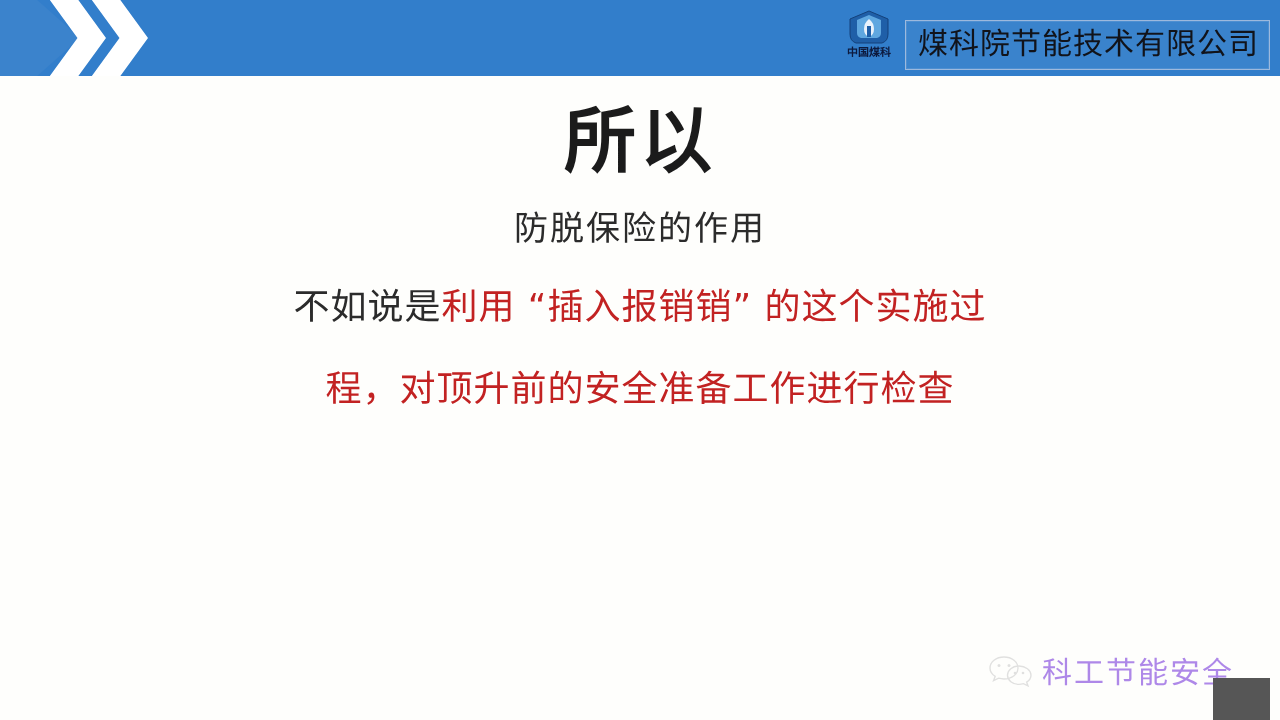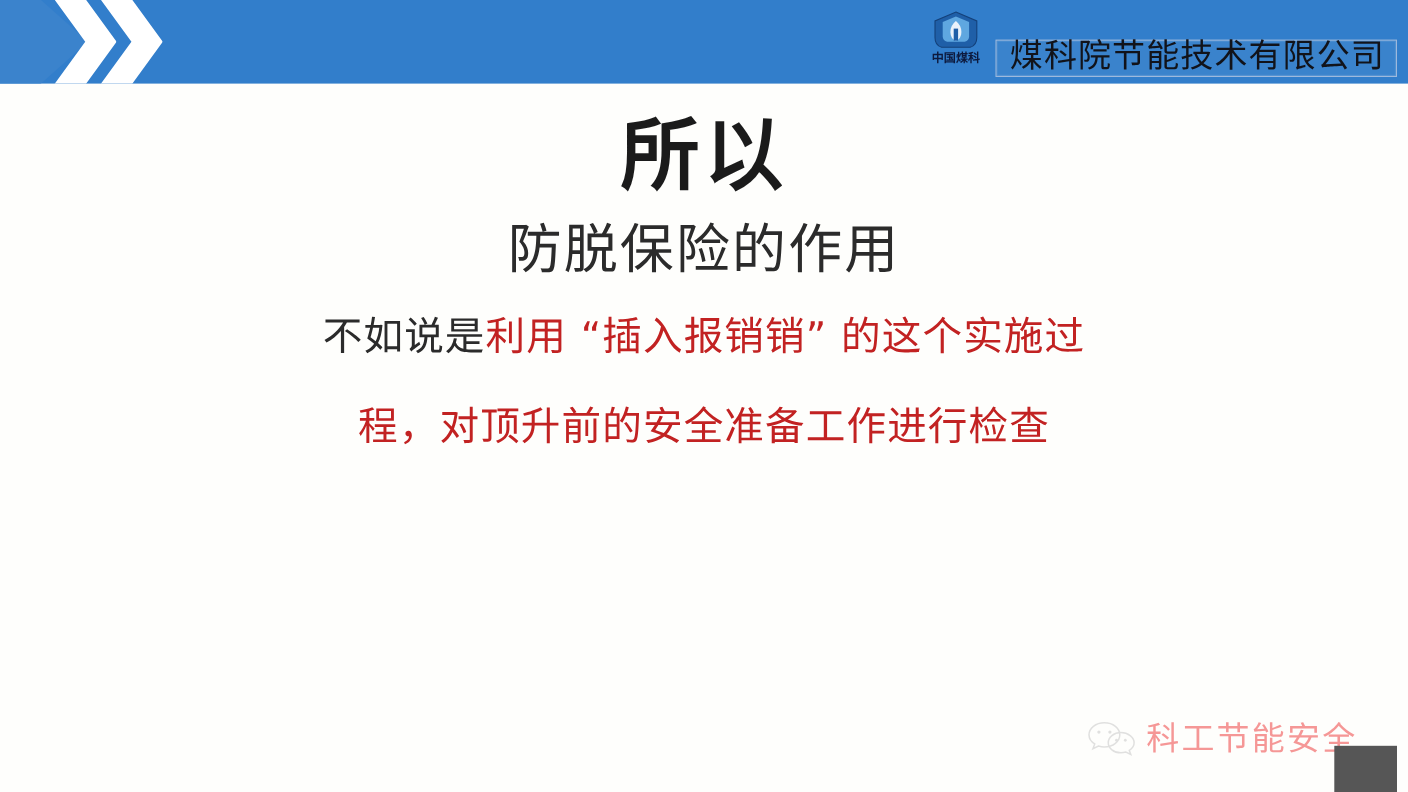--- a/index.html
+++ b/index.html
@@ -91,21 +91,21 @@
     font-size: 11px;
     line-height: 13px;
     font-weight: 700;
     color: #0d1a3e;
     letter-spacing: 0px;
     font-family: "DejaVu Sans", "Liberation Sans", sans-serif;
     white-space: nowrap;
   }
   #company-name-box {
     box-sizing: border-box;
-    height: 34px;
+    height: 50px;
     min-width: 356px;
     padding: 2px 10px 4px 12px;
     display: flex;
     align-items: center;
     background: #3a83cc;
     border: 1px solid #9db9dd;
     box-shadow: inset 0 0 0 1px rgba(255,255,255,0.10);
   }
   #company-name-box .cname {
     font-size: 30px;
@@ -129,21 +129,21 @@
     margin: 0;
     padding-top: 20px;
     font-size: 72px;
     line-height: 90px;
     font-weight: 700;
     color: #1b1b1b;
     letter-spacing: 4px;
     font-family: "DejaVu Sans", "Liberation Sans", sans-serif;
   }
   .body-line {
-    font-size: 49px;
+    font-size: 34px;
     line-height: 76px;
     color: #2b2b2b;
     letter-spacing: 2px;
     white-space: nowrap;
     font-family: "DejaVu Sans", "Liberation Sans", sans-serif;
   }
   .body-line.l1 { margin-top: 4px; }
   .body-line.l3,
   .body-line.l4 {
     font-size: 36px;
@@ -165,21 +165,21 @@
     opacity: 0.55;
   }
   #watermark .wechat-icon {
     width: 46px;
     height: 38px;
     flex: 0 0 auto;
   }
   #watermark .wm-text {
     font-size: 30px;
     line-height: 34px;
-    color: #ef4444;
+    color: #6d28d9;
     letter-spacing: 2px;
     white-space: nowrap;
     font-family: Liberation Serif, serif;
   }
   #corner-block {
     position: absolute;
     right: 10px;
     bottom: 0px;
     width: 57px;
     height: 42px;

